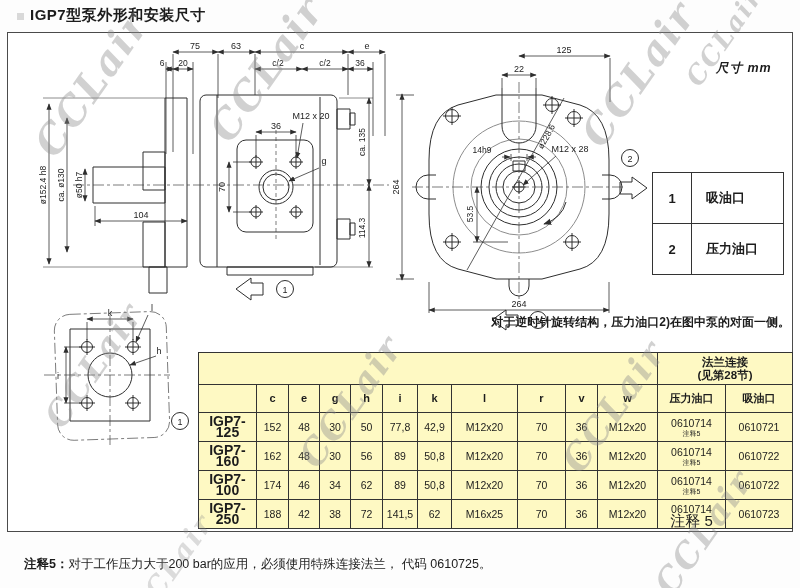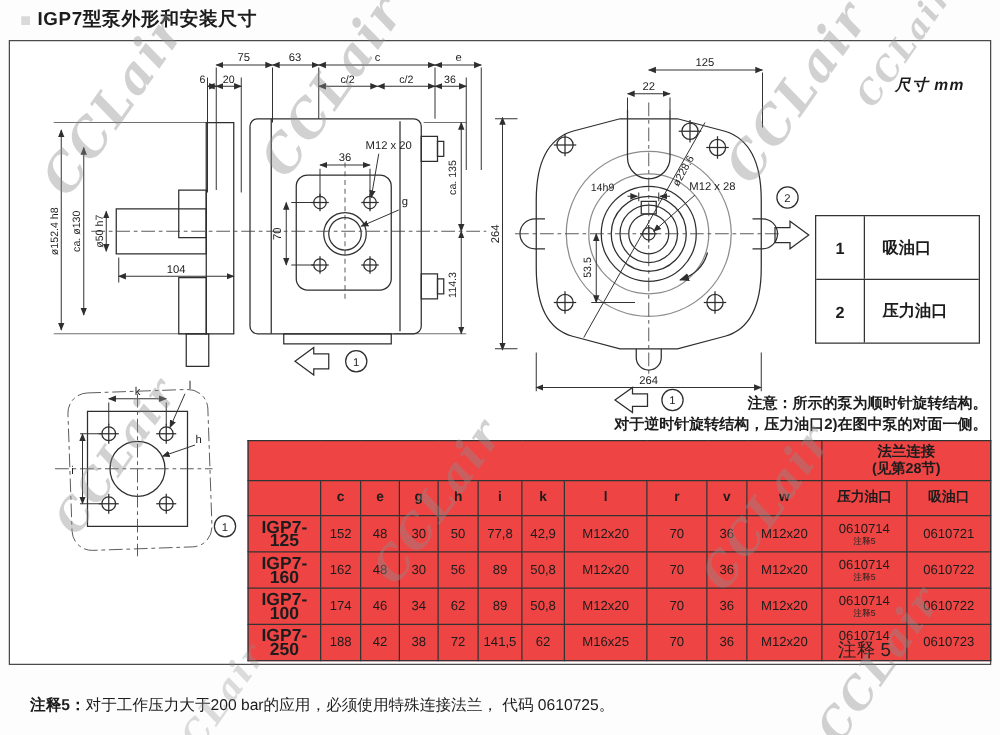--- a/index.html
+++ b/index.html
@@ -22,21 +22,21 @@
   .mk{fill:#2e2e2e;}
   #units{top:60px;left:716px;font-size:12.5px;font-weight:600;letter-spacing:1px;z-index:3;font-style:italic;}
   #legend{top:172px;left:652px;width:130px;border:1.2px solid #333;z-index:3;background:#fff;}
   .leg-row{display:flex;height:50px;}
   .leg-row+.leg-row{border-top:1px solid #333;}
   .leg-num{width:38px;border-right:1px solid #333;display:flex;align-items:center;justify-content:center;
            font-size:13px;font-weight:bold;}
   .leg-lab{flex:1;display:flex;align-items:center;padding-left:14px;font-size:13px;font-weight:600;}
   #notes{top:314px;left:356px;width:434px;text-align:right;font-size:12px;font-weight:bold;line-height:17px;z-index:3;}
   #dim-table{top:352px;left:198px;z-index:3;}
-  #dim-table table{border-collapse:collapse;table-layout:fixed;background:#ef4444;}
+  #dim-table table{border-collapse:collapse;table-layout:fixed;background:#fef9c3;}
   #dim-table td{border:1px solid #333;text-align:center;vertical-align:middle;padding:0;
                 font-size:10.5px;line-height:11px;}
   #dim-table .toprow td{height:31px;font-size:11.5px;font-weight:600;line-height:13px;}
   #dim-table .hrow td{height:27px;font-size:11px;font-weight:bold;}
   #dim-table .drow td{height:28px;}
   #dim-table .model{font-weight:bold;font-size:14px;}
   #dim-table .note{display:block;font-size:7px;line-height:7px;margin-top:1px;color:#222;}
   #dim-table tr:last-child .note{font-size:15px;line-height:9px;}
   #footnote{top:556px;left:24px;font-size:12.5px;z-index:3;}
   #footnote b{font-weight:bold;}
@@ -317,21 +317,20 @@
       <div class="leg-num">1</div>
       <div class="leg-lab">吸油口</div>
     </div>
     <div class="leg-row">
       <div class="leg-num">2</div>
       <div class="leg-lab">压力油口</div>
     </div>
   </div>
 
   <div class="abs" id="notes">
-    <div>注意：所示的泵为顺时针旋转结构。</div>
     <div>对于逆时针旋转结构，压力油口2)在图中泵的对面一侧。</div>
   </div>
 
   <div class="abs" id="dim-table">
     <table>
       <colgroup>
         <col style="width:58px">
           <col style="width:32px">
           <col style="width:31px">
           <col style="width:31px">

